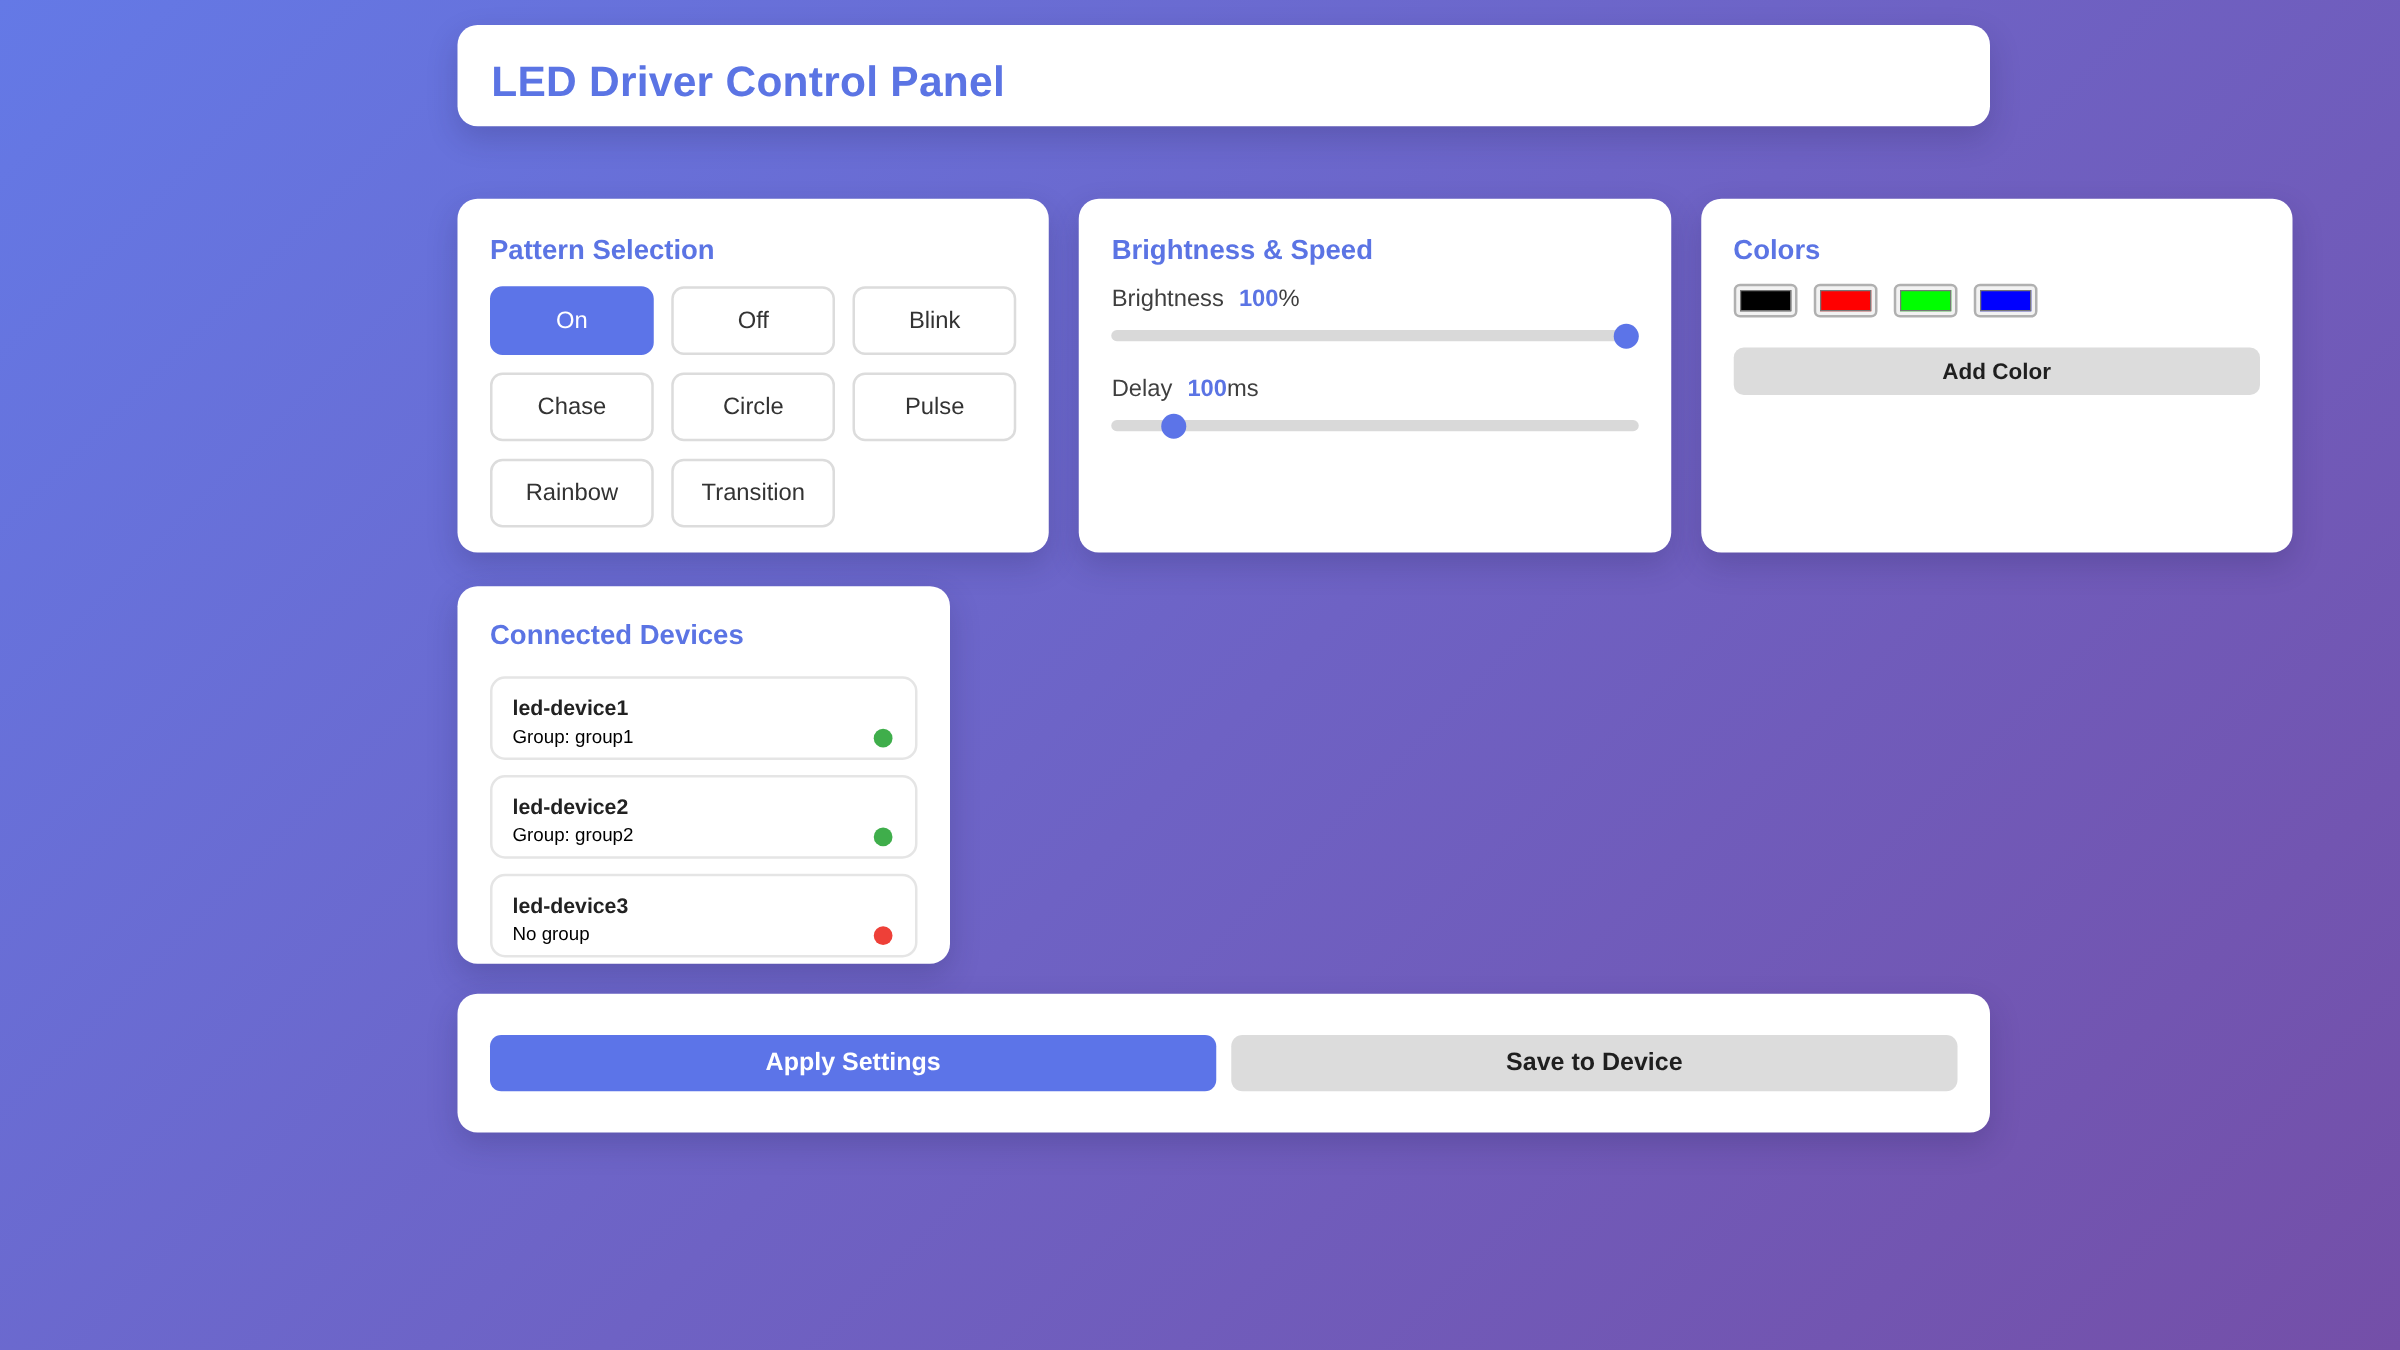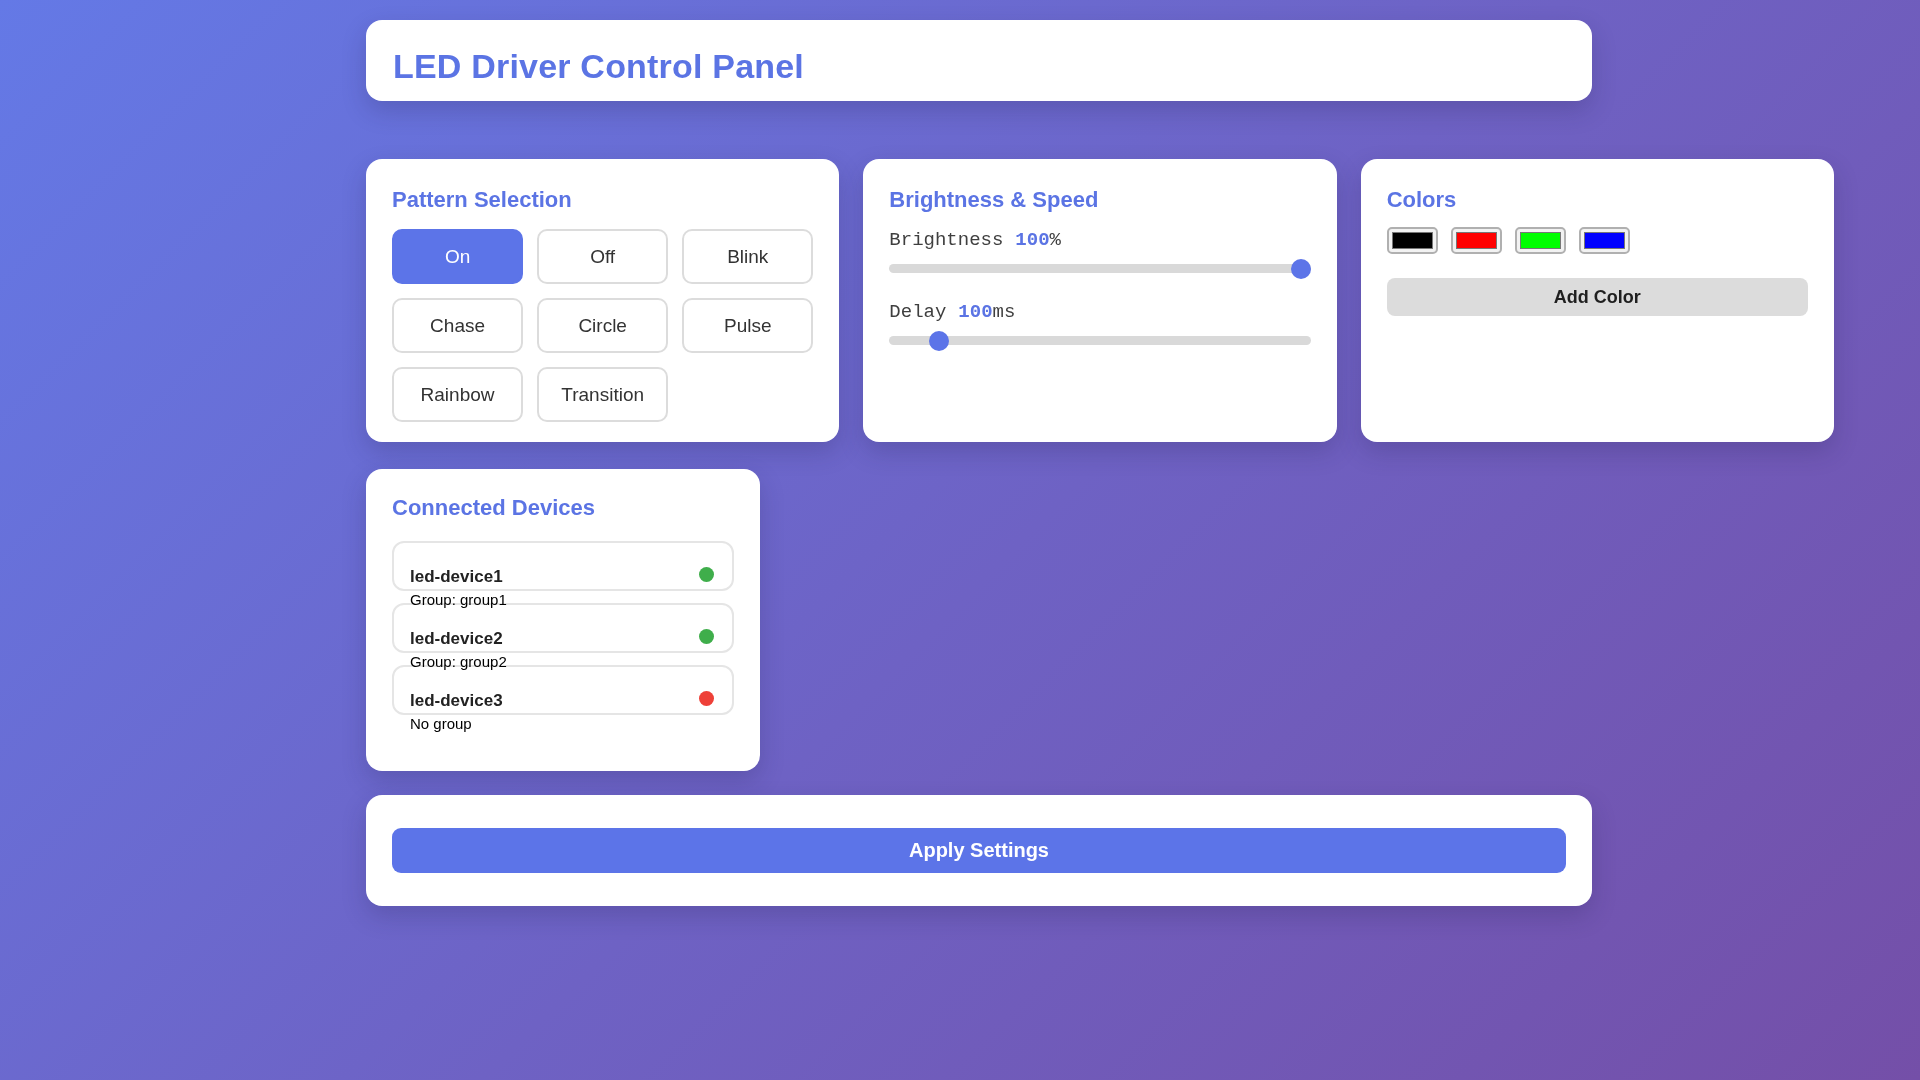--- a/index.html
+++ b/index.html
@@ -32,21 +32,21 @@
   .pattern-btn {
     height: 55px; background: #ffffff; border: 2px solid #dcdcdc; border-radius: 10px;
     font-family: "Liberation Sans", sans-serif; font-size: 19px; color: #333333;
     display: flex; align-items: center; justify-content: center; cursor: pointer;
   }
   .pattern-btn.active { background: #5c74e8; border-color: #5c74e8; color: #ffffff; }
 
   
   .slider-group { margin-top: 16px; }
   .slider-group + .slider-group { margin-top: 28px; }
-  .slider-label-row { font-size: 19px; color: #3f3f3f; font-family: Liberation Mono, monospace; }
+  .slider-label-row { font-size: 19px; color: #3f3f3f; }
   .slider-value { color: #5b74e4; font-weight: bold; margin-left: 12px; }
   .slider-unit { color: #3f3f3f; }
   .slider-track {
     margin-top: 13px; position: relative; height: 9px; border-radius: 5px; background: #d9d9d9; cursor: pointer;
   }
   .slider-thumb {
     position: absolute; top: 50%; width: 20px; height: 20px; margin-top: -10px;
     border-radius: 50%; background: #5c74e8; cursor: grab;
   }
 
@@ -60,22 +60,22 @@
   .add-color-btn {
     margin-top: 24px; width: 100%; height: 38px; border: none; border-radius: 8px;
     background: #dcdcdc; color: #1f1f1f; font-family: "Liberation Sans", sans-serif;
     font-size: 18px; font-weight: bold; cursor: pointer;
   }
 
   
   .devices-card { left: 366px; top: 469px; width: 394px; height: 302px; padding: 26px 26px; }
   .device-list { margin-top: 20px; }
   .device-row {
-    border: 2px solid #e5e5e5; border-radius: 12px; height: 50px; padding: 24px 18px 8px 16px;
-    display: flex; align-items: flex-start; justify-content: space-between; cursor: pointer;
+    border: 2px solid #e5e5e5; border-radius: 12px; height: 67px; padding: 0 18px 8px 16px;
+    display: flex; align-items: flex-end; justify-content: space-between; cursor: pointer;
     background: #ffffff;
   }
   .device-row + .device-row { margin-top: 12px; }
   .device-name { font-size: 17px; font-weight: bold; color: #222222; }
   .device-group { font-size: 15px; color: #000000; margin-top: 4px; }
   .status-dot { width: 15px; height: 15px; border-radius: 50%; flex: 0 0 auto; }
   .status-dot.online { background: #3fae4b; }
   .status-dot.offline { background: #ee4038; }
 
   
@@ -174,13 +174,14 @@
         <div class="device-name">led-device3</div>
         <div class="device-group">No group</div>
       </div>
       <div class="status-dot offline"></div>
     </div>
   </div>
 </div>
 
 <div class="card actions-card">
   <button class="action-btn primary">Apply Settings</button>
+  <button class="action-btn secondary">Save to Device</button>
 </div>
 
 </body></html>

